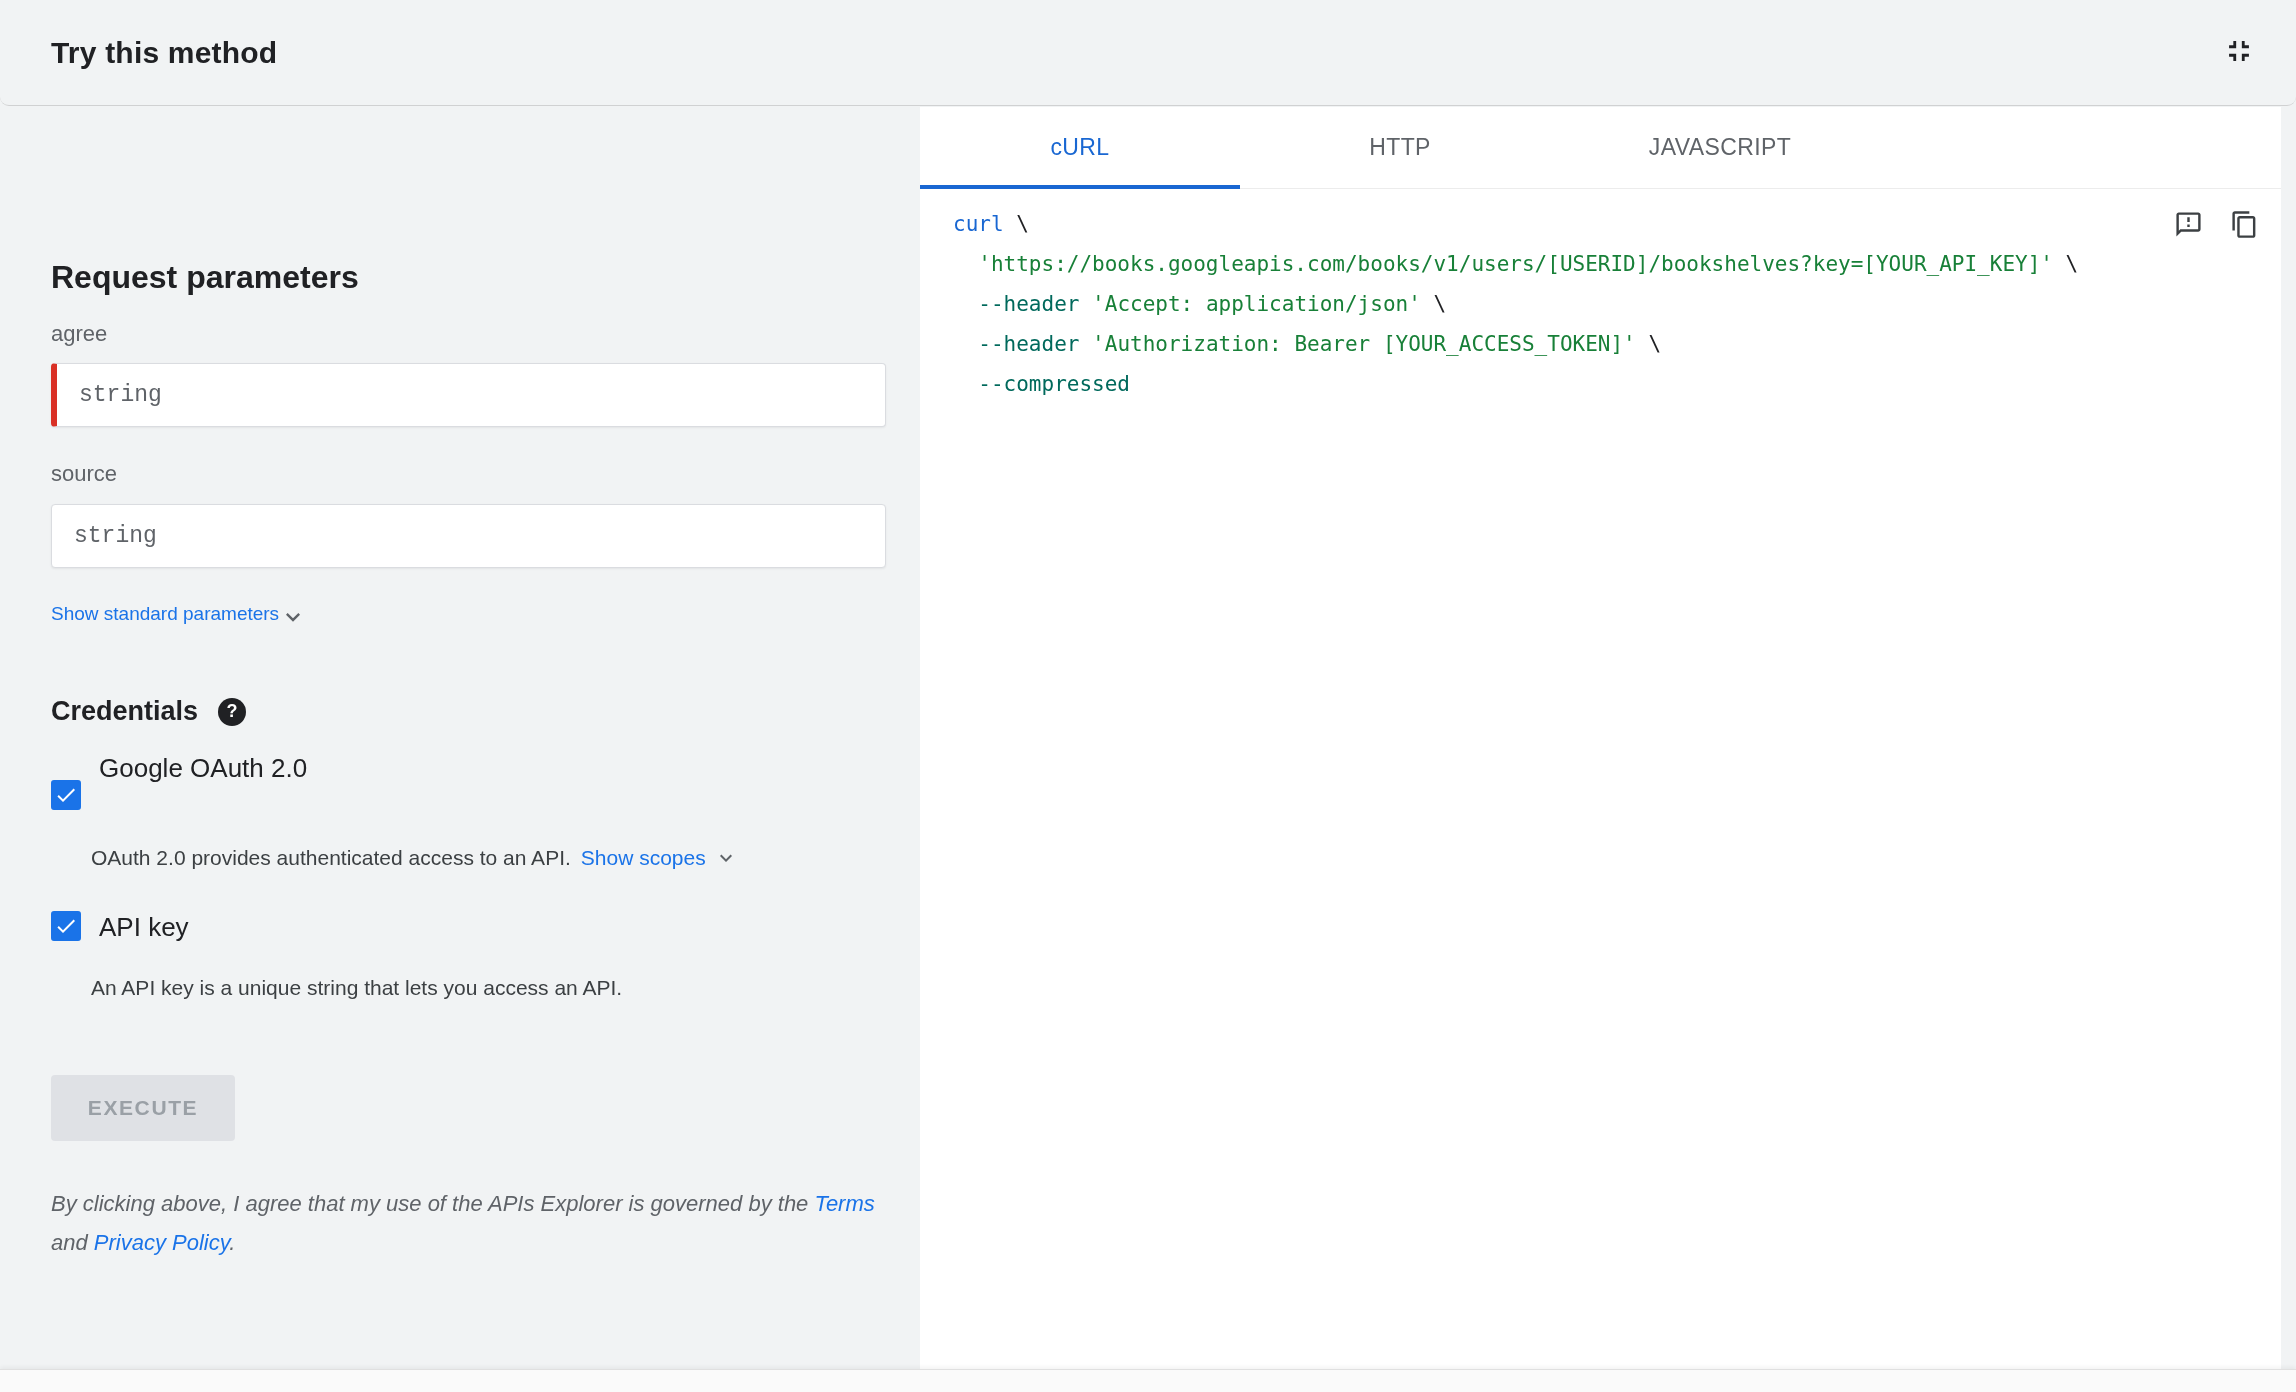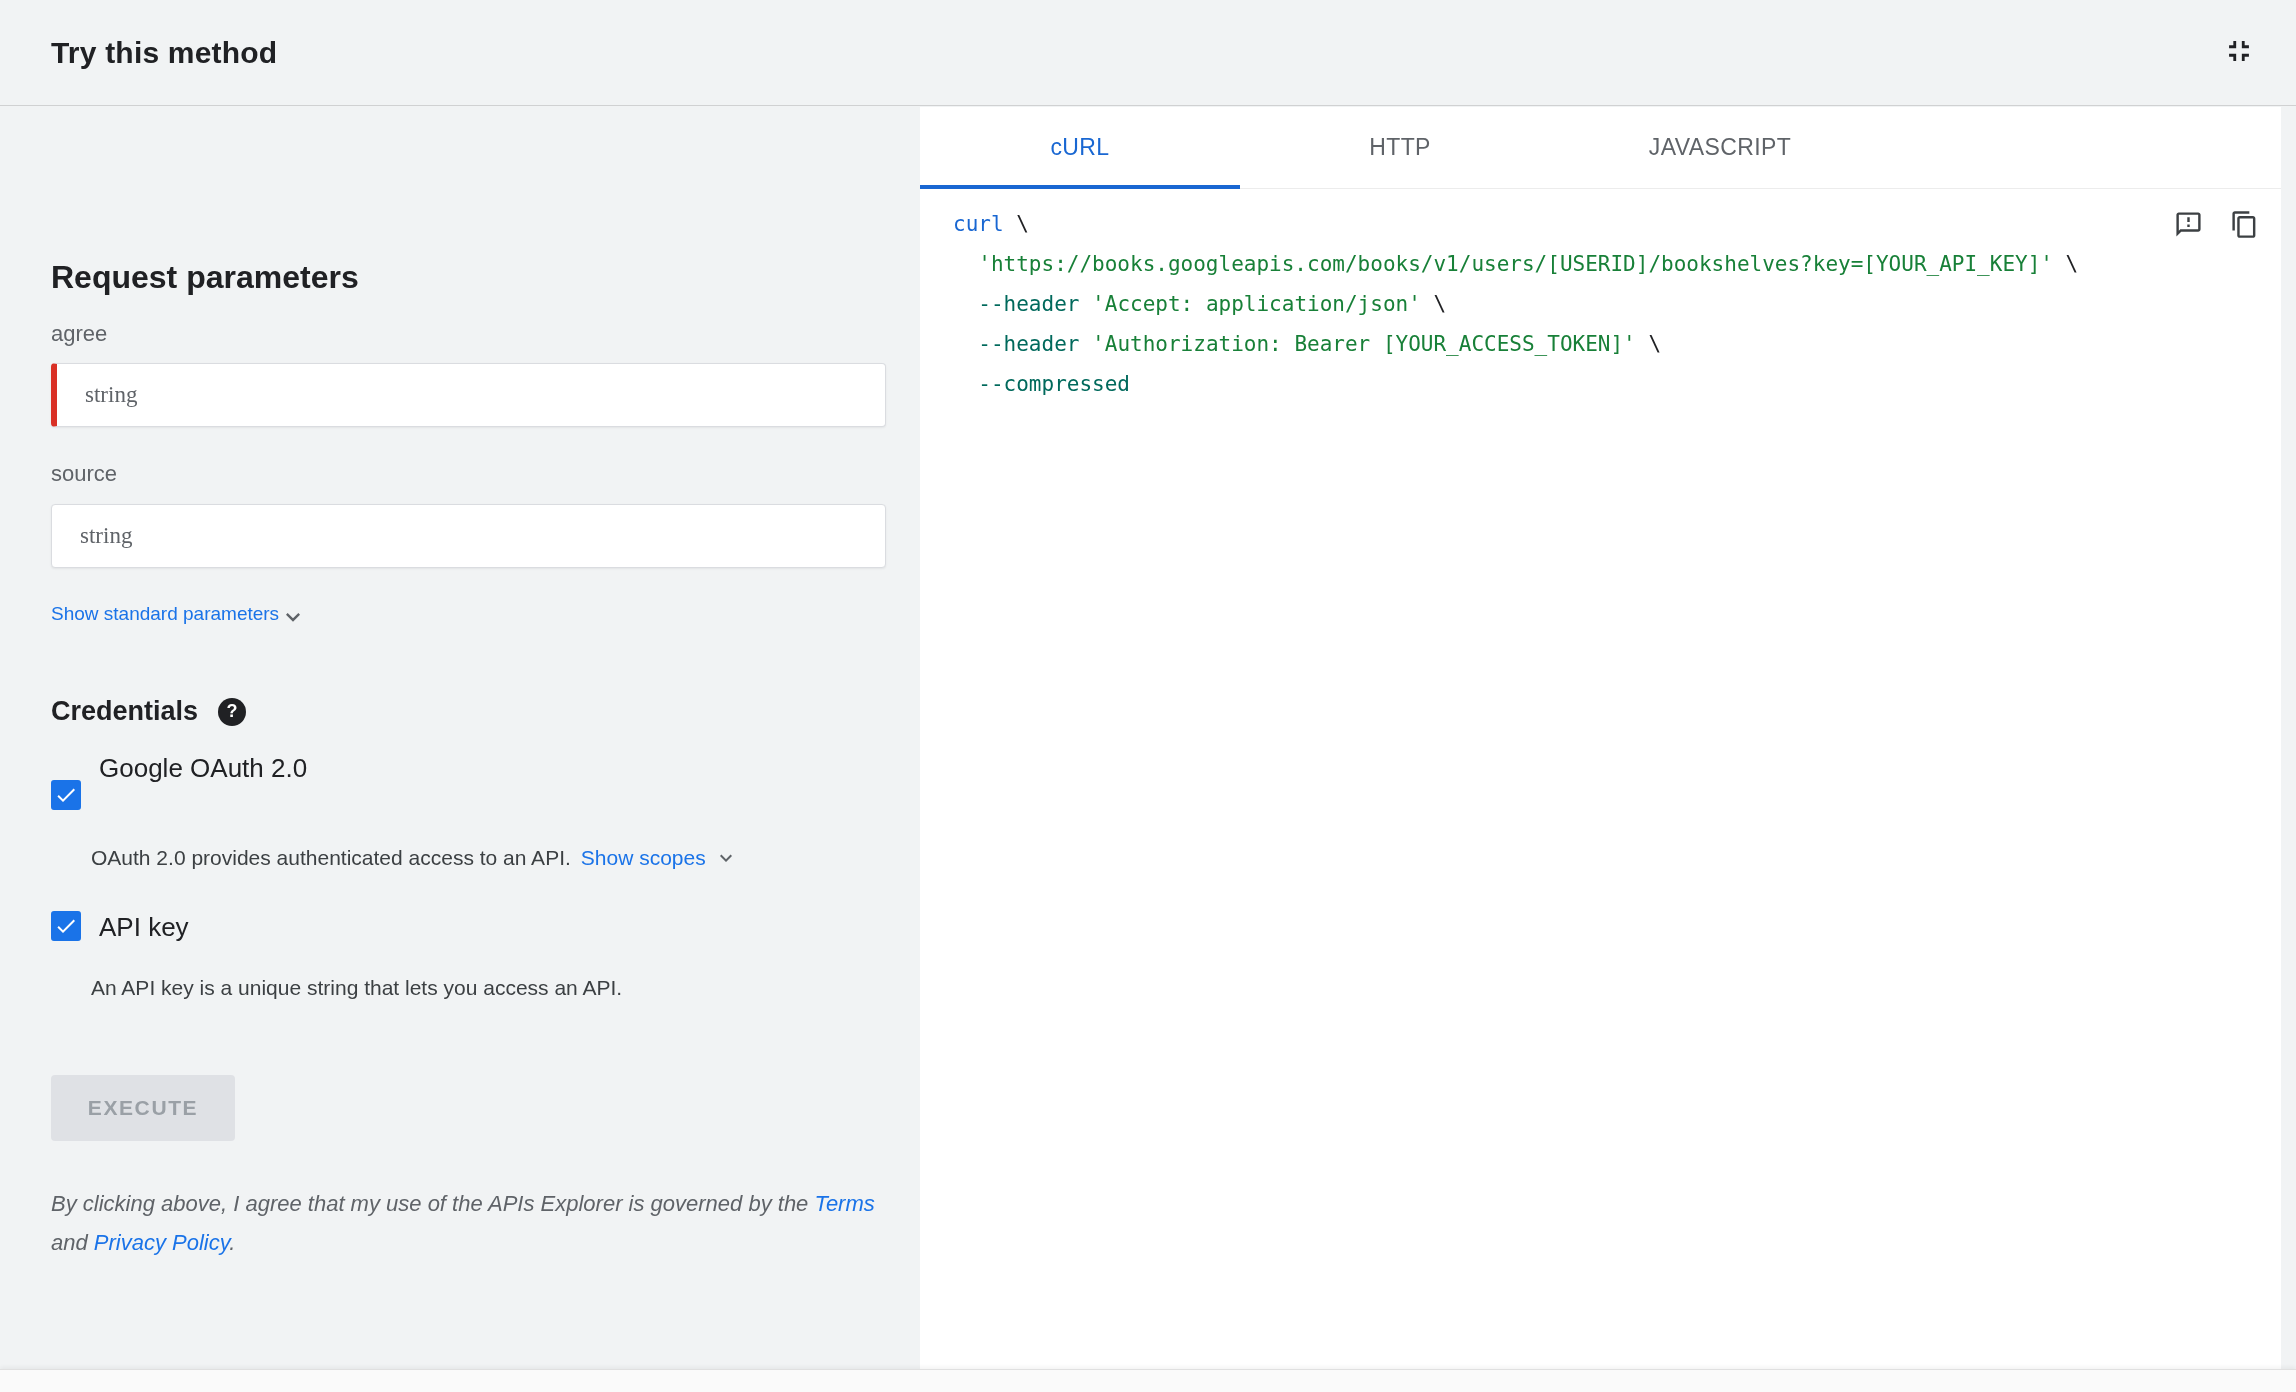--- a/index.html
+++ b/index.html
@@ -6,21 +6,21 @@
   html, body { overflow: hidden; }
   body {
     width: 2296px; height: 1392px; position: relative;
     background: #f1f3f4; color: #202124;
     font-family: "Liberation Sans", sans-serif;
   }
 
   
   .header {
     position: absolute; top: 0; left: 0; width: 2296px; height: 106px;
-    background: #f1f3f4; border-bottom: 1px solid #d0d1d2; z-index: 6;
+    background: #f1f3f4; border-bottom: 1px solid #d0d1d2; z-index: 6; border-radius: 9px;
   }
   .header h1 {
     position: absolute; left: 51px; top: 50%; transform: translateY(-50%);
     font-size: 30px; font-weight: 700; letter-spacing: 0.2px; color: #202124;
   }
   .collapse-btn {
     position: absolute; right: 34px; top: 50%; transform: translateY(-50%);
     width: 46px; height: 46px; border: none; background: transparent;
     display: flex; align-items: center; justify-content: center; cursor: pointer;
   }
@@ -31,22 +31,22 @@
     position: absolute; top: 107px; left: 0; width: 920px; bottom: 23px;
     background: #f1f3f4;
   }
   #request-title { position: absolute; left: 51px; top: 152px; font-size: 32px; font-weight: 700; }
   .param-label { position: absolute; left: 51px; font-size: 22px; color: #5f6368; }
   #userid-label { top: 214px; }
   #source-label { top: 354px; }
   .param-input {
     position: absolute; left: 51px; width: 835px; height: 64px;
     background: #fff; border: 1px solid #dadce0; border-radius: 4px;
-    font-family: Liberation Serif, serif; font-size: 23px; color: #b91c1c;
-    padding: 0 28px; outline: none; box-shadow: 0 1px 2px rgba(60,64,67,0.08);
+    font-family: Liberation Mono, monospace; font-size: 23px; color: #b91c1c;
+    padding: 0 22px; outline: none; box-shadow: 0 1px 2px rgba(60,64,67,0.08);
   }
   .param-input::placeholder { color: #5f6368; opacity: 1; }
   #userid-input { top: 256px; border-left: 6px solid #d93025; }
   #source-input { top: 397px; }
 
   .link { color: #1a73e8; text-decoration: none; cursor: pointer; }
   #show-standard {
     position: absolute; left: 51px; top: 496px; font-size: 19px;
     display: inline-flex; 
   }

